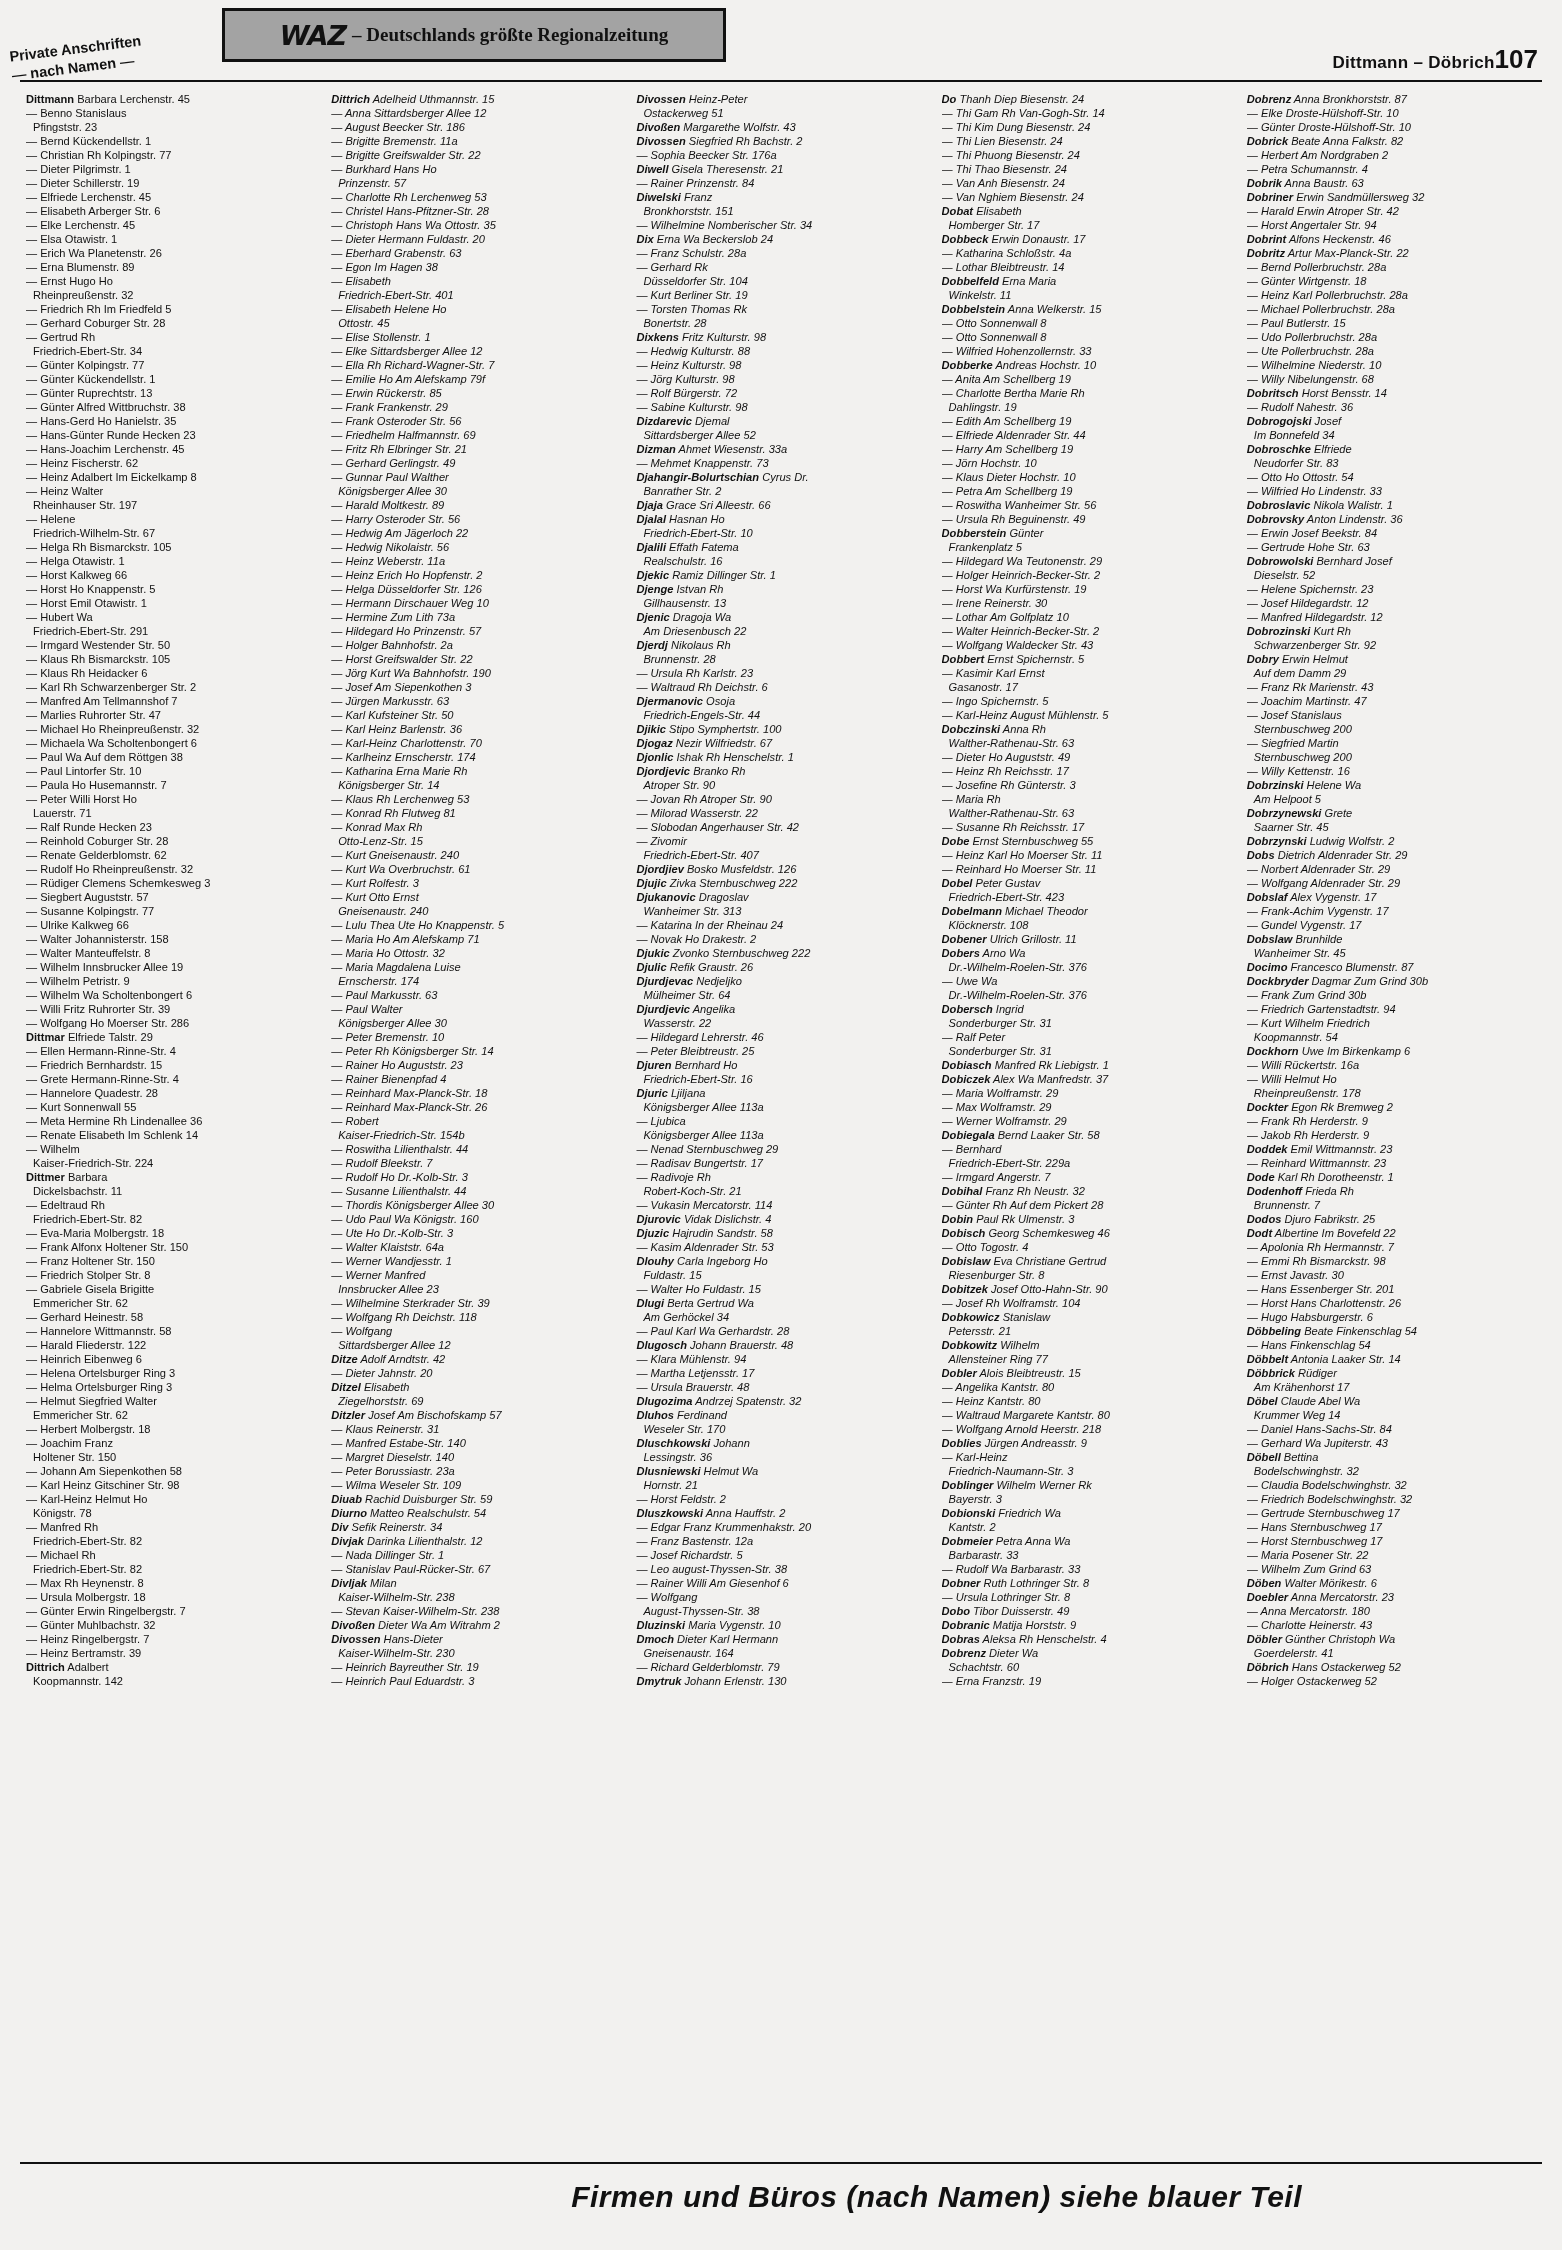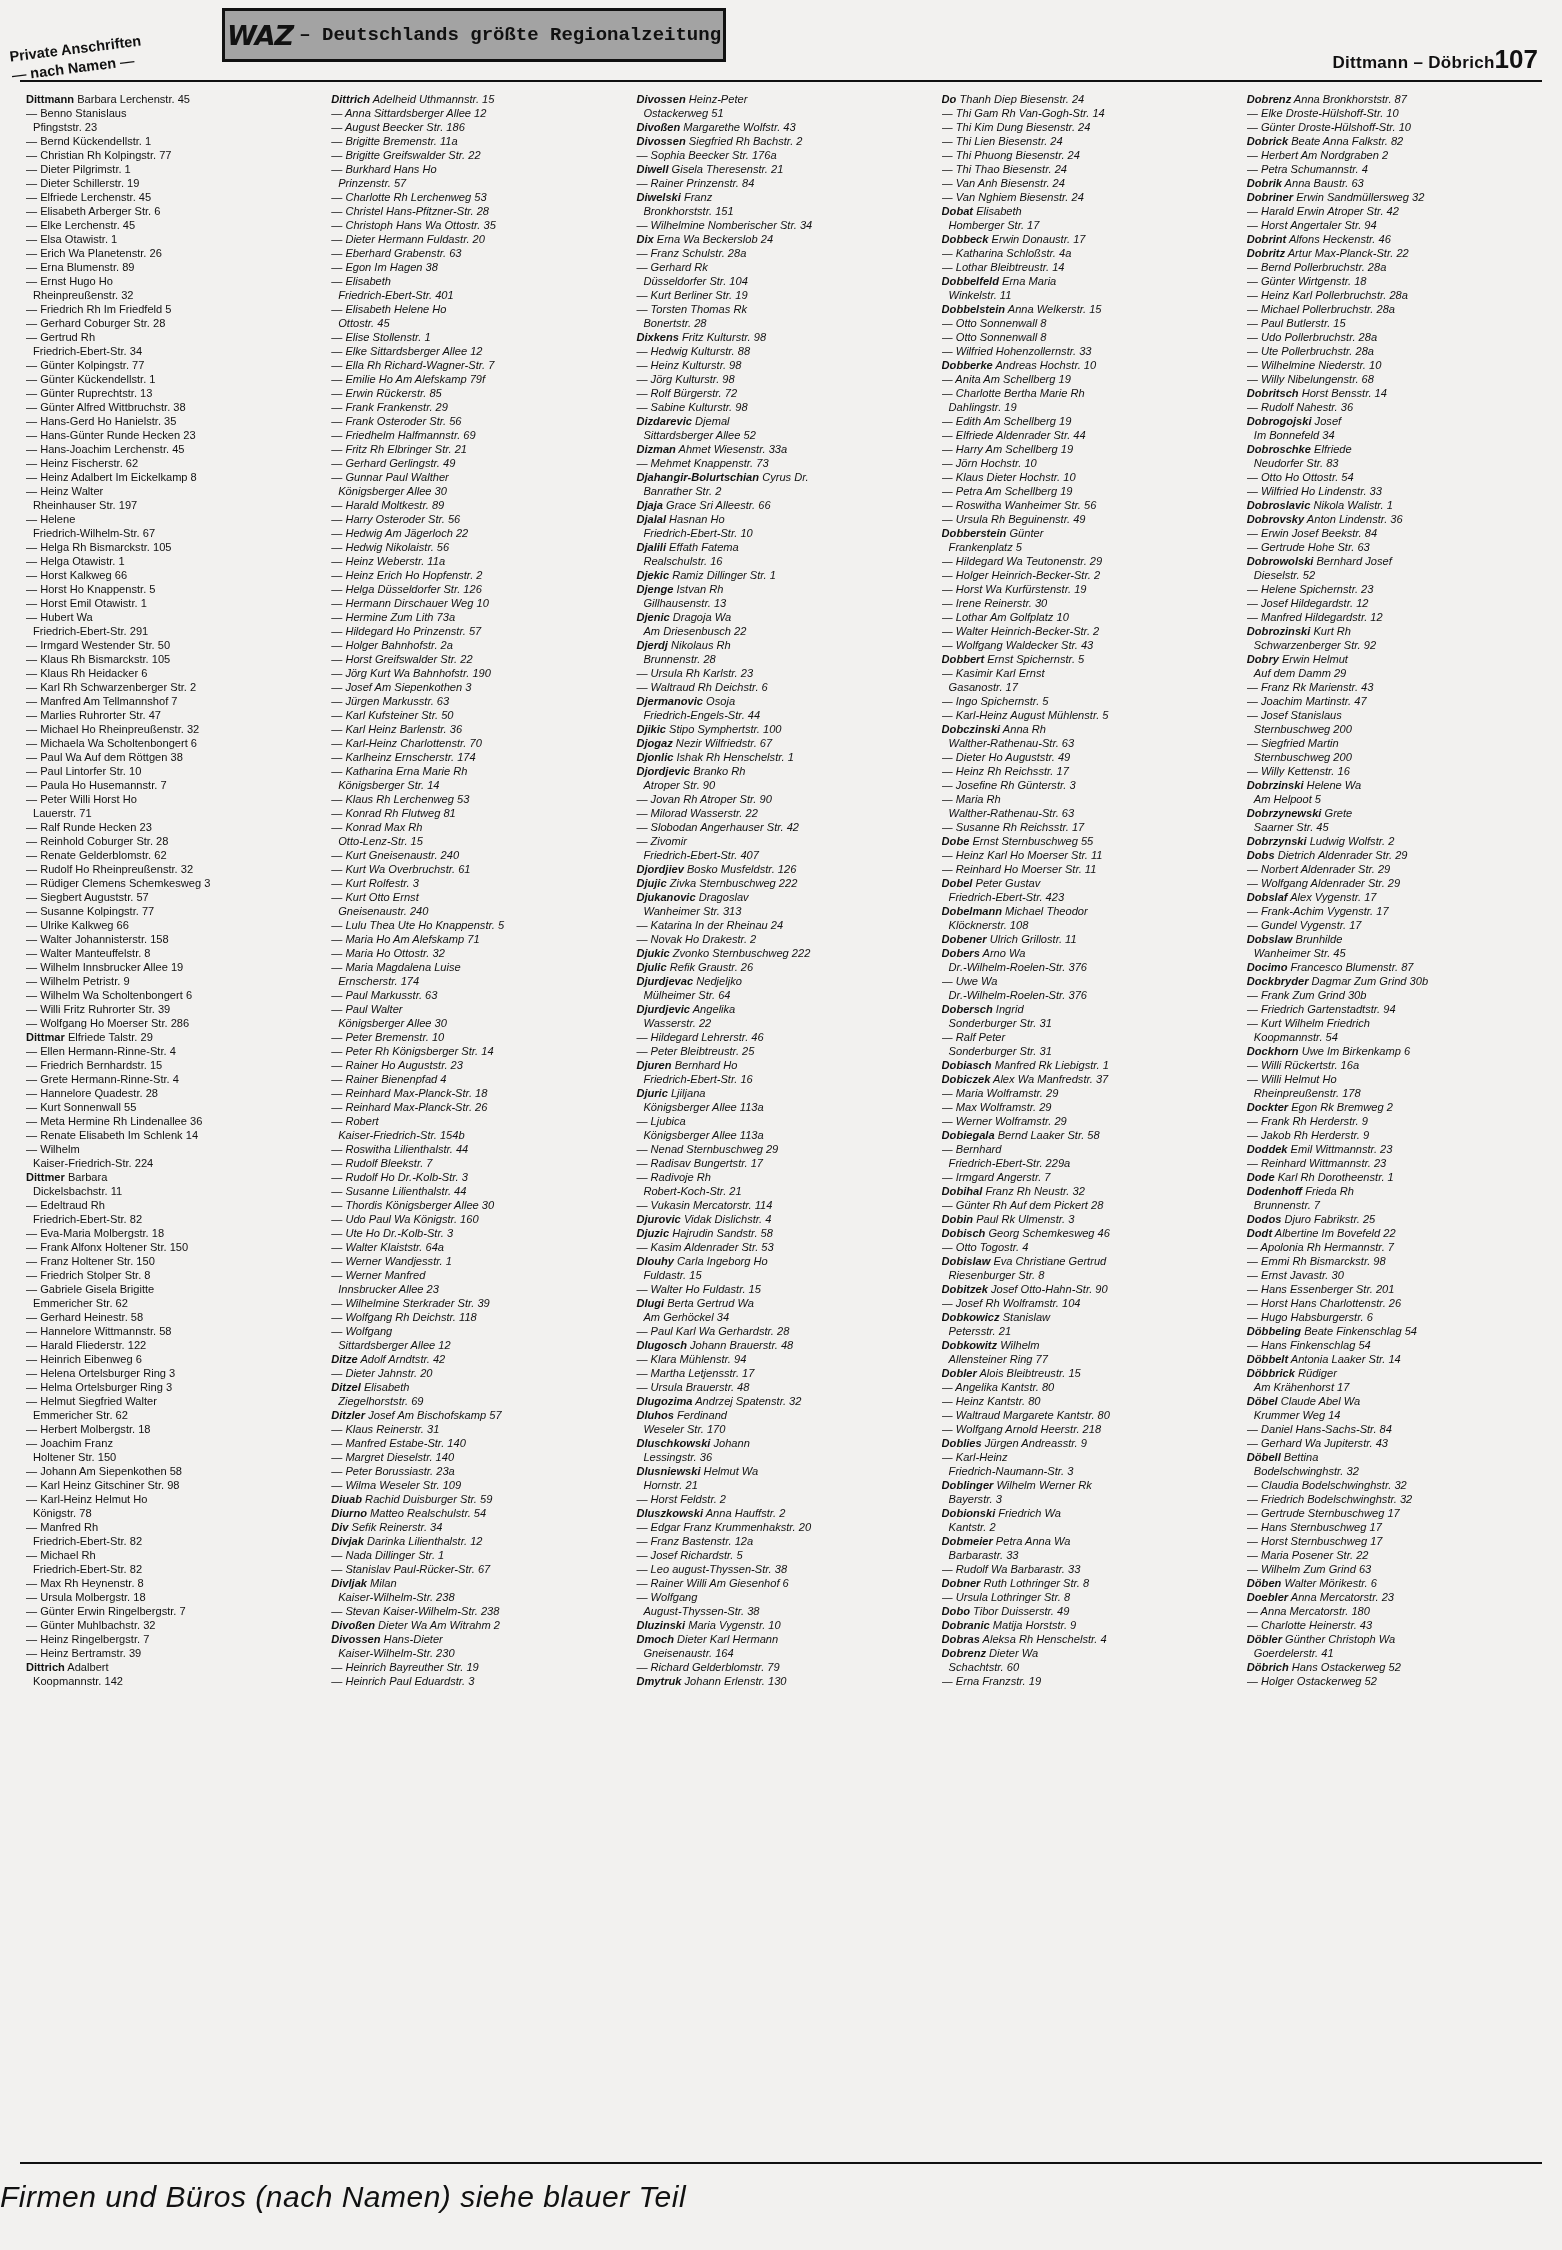--- a/index.html
+++ b/index.html
@@ -37,21 +37,21 @@
     gap: 6px;
   }
   .masthead-logo {
     font-family: "DejaVu Sans", sans-serif;
     font-weight: bold;
     font-style: italic;
     font-size: 27px;
     letter-spacing: -1px;
   }
   .masthead-sub {
-    font-family: Liberation Mono, monospace;
+    font-family: Liberation Serif, serif;
     font-weight: bold;
     font-size: 19px;
   }
   .corner-left {
     position: absolute;
     left: 10px;
     top: 36px;
     width: 190px;
     transform: rotate(-7deg);
     font-size: 14.5px;
@@ -90,24 +90,24 @@
     bottom: 86px;
     width: 1522px;
     height: 2px;
     background: #111;
   }
   .footer-note {
     position: absolute;
     left: 0;
     bottom: 36px;
     width: 1302px;
-    text-align: left;
+    text-align: right;
     font-size: 30px;
     font-style: italic;
-    font-weight: normal;
+    font-weight: bold;
     letter-spacing: .5px;
   }
   
   .columns {
     position: absolute;
     left: 18px;
     top: 92px;
     width: 1526px;
     height: 2030px;
     display: flex;

